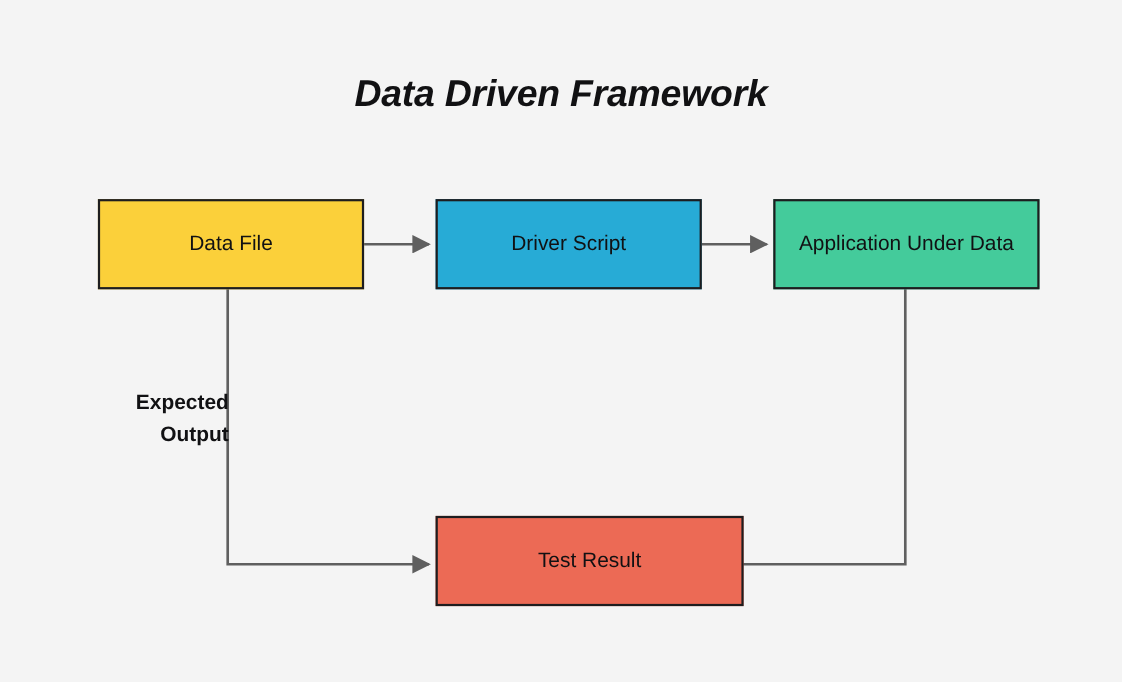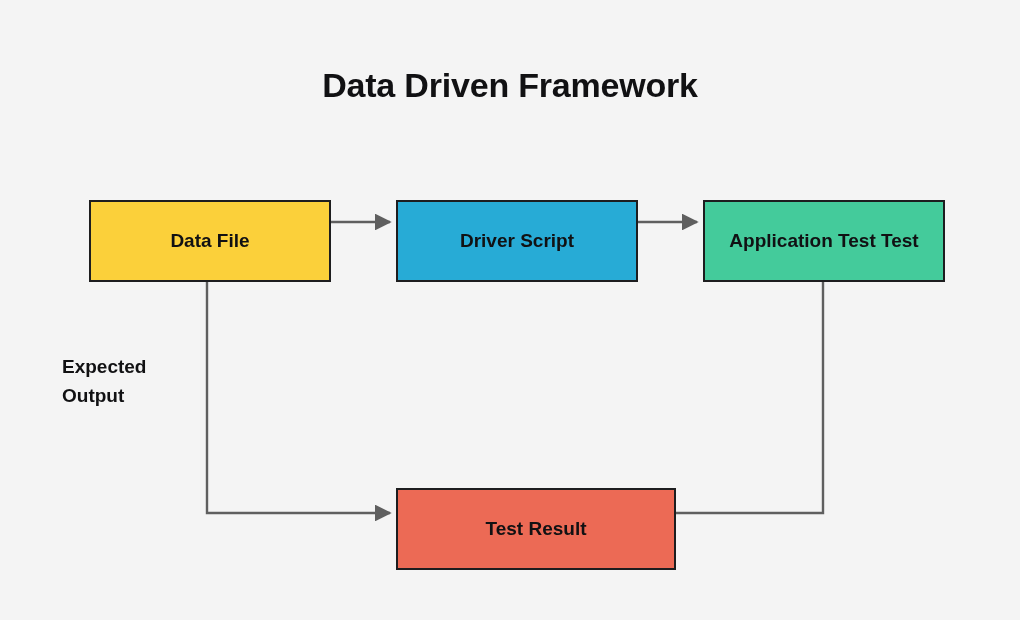--- a/index.html
+++ b/index.html
@@ -28,51 +28,51 @@
   .diagram-title {
     position: absolute;
     left: 0;
     top: 66px;
     width: 1020px;
     text-align: center;
     font-size: 34px;
     font-weight: bold;
     color: #111113;
     letter-spacing: -0.2px;
+    font-style: italic;
   }
   .node {
     position: absolute;
     box-sizing: border-box;
     border: 2px solid #1d1d1f;
     display: flex;
     align-items: center;
     justify-content: center;
     text-align: center;
     font-size: 19px;
-    font-weight: bold;
+    font-weight: normal;
     color: #111113;
     line-height: 1.35;
     padding: 0 10px;
-    margin-top: 19px;
   }
   #node-data-file {
     left: 89px;  top: 181px;  width: 242px; height: 82px;
   }
   #node-driver-script {
     left: 396px; top: 181px;  width: 242px; height: 82px; justify-content: center;
   }
   #node-application-under-test {
     left: 703px; top: 181px;  width: 242px; height: 82px;
   }
   #node-test-result {
     left: 396px; top: 469px;  width: 280px; height: 82px;
   }
   .edge-label {
     position: absolute;
-    text-align: left;
+    text-align: right;
     font-size: 19px;
     font-weight: bold;
     color: #111113;
     line-height: 1.5;
   }
   #label-expected-output {
     left: 62px;  top: 353px; width: 146px;
   }
   #label-actual-output {
     left: 820px; top: 353px; width: 128px;
@@ -103,21 +103,21 @@
 
   <div class="node" id="node-data-file" style="background:#fbd03a;">
     <span>Data File</span>
   </div>
 
   <div class="node" id="node-driver-script" style="background:#27abd6;">
     <span>Driver Script</span>
   </div>
 
   <div class="node" id="node-application-under-test" style="background:#44cb9b;">
-    <span>Application Test Test</span>
+    <span>Application Under Data</span>
   </div>
 
   <div class="node" id="node-test-result" style="background:#ec6a55;">
     <span>Test Result</span>
   </div>
 
   <div class="edge-label" id="label-expected-output">Expected Output</div>
 
 
 </div>

